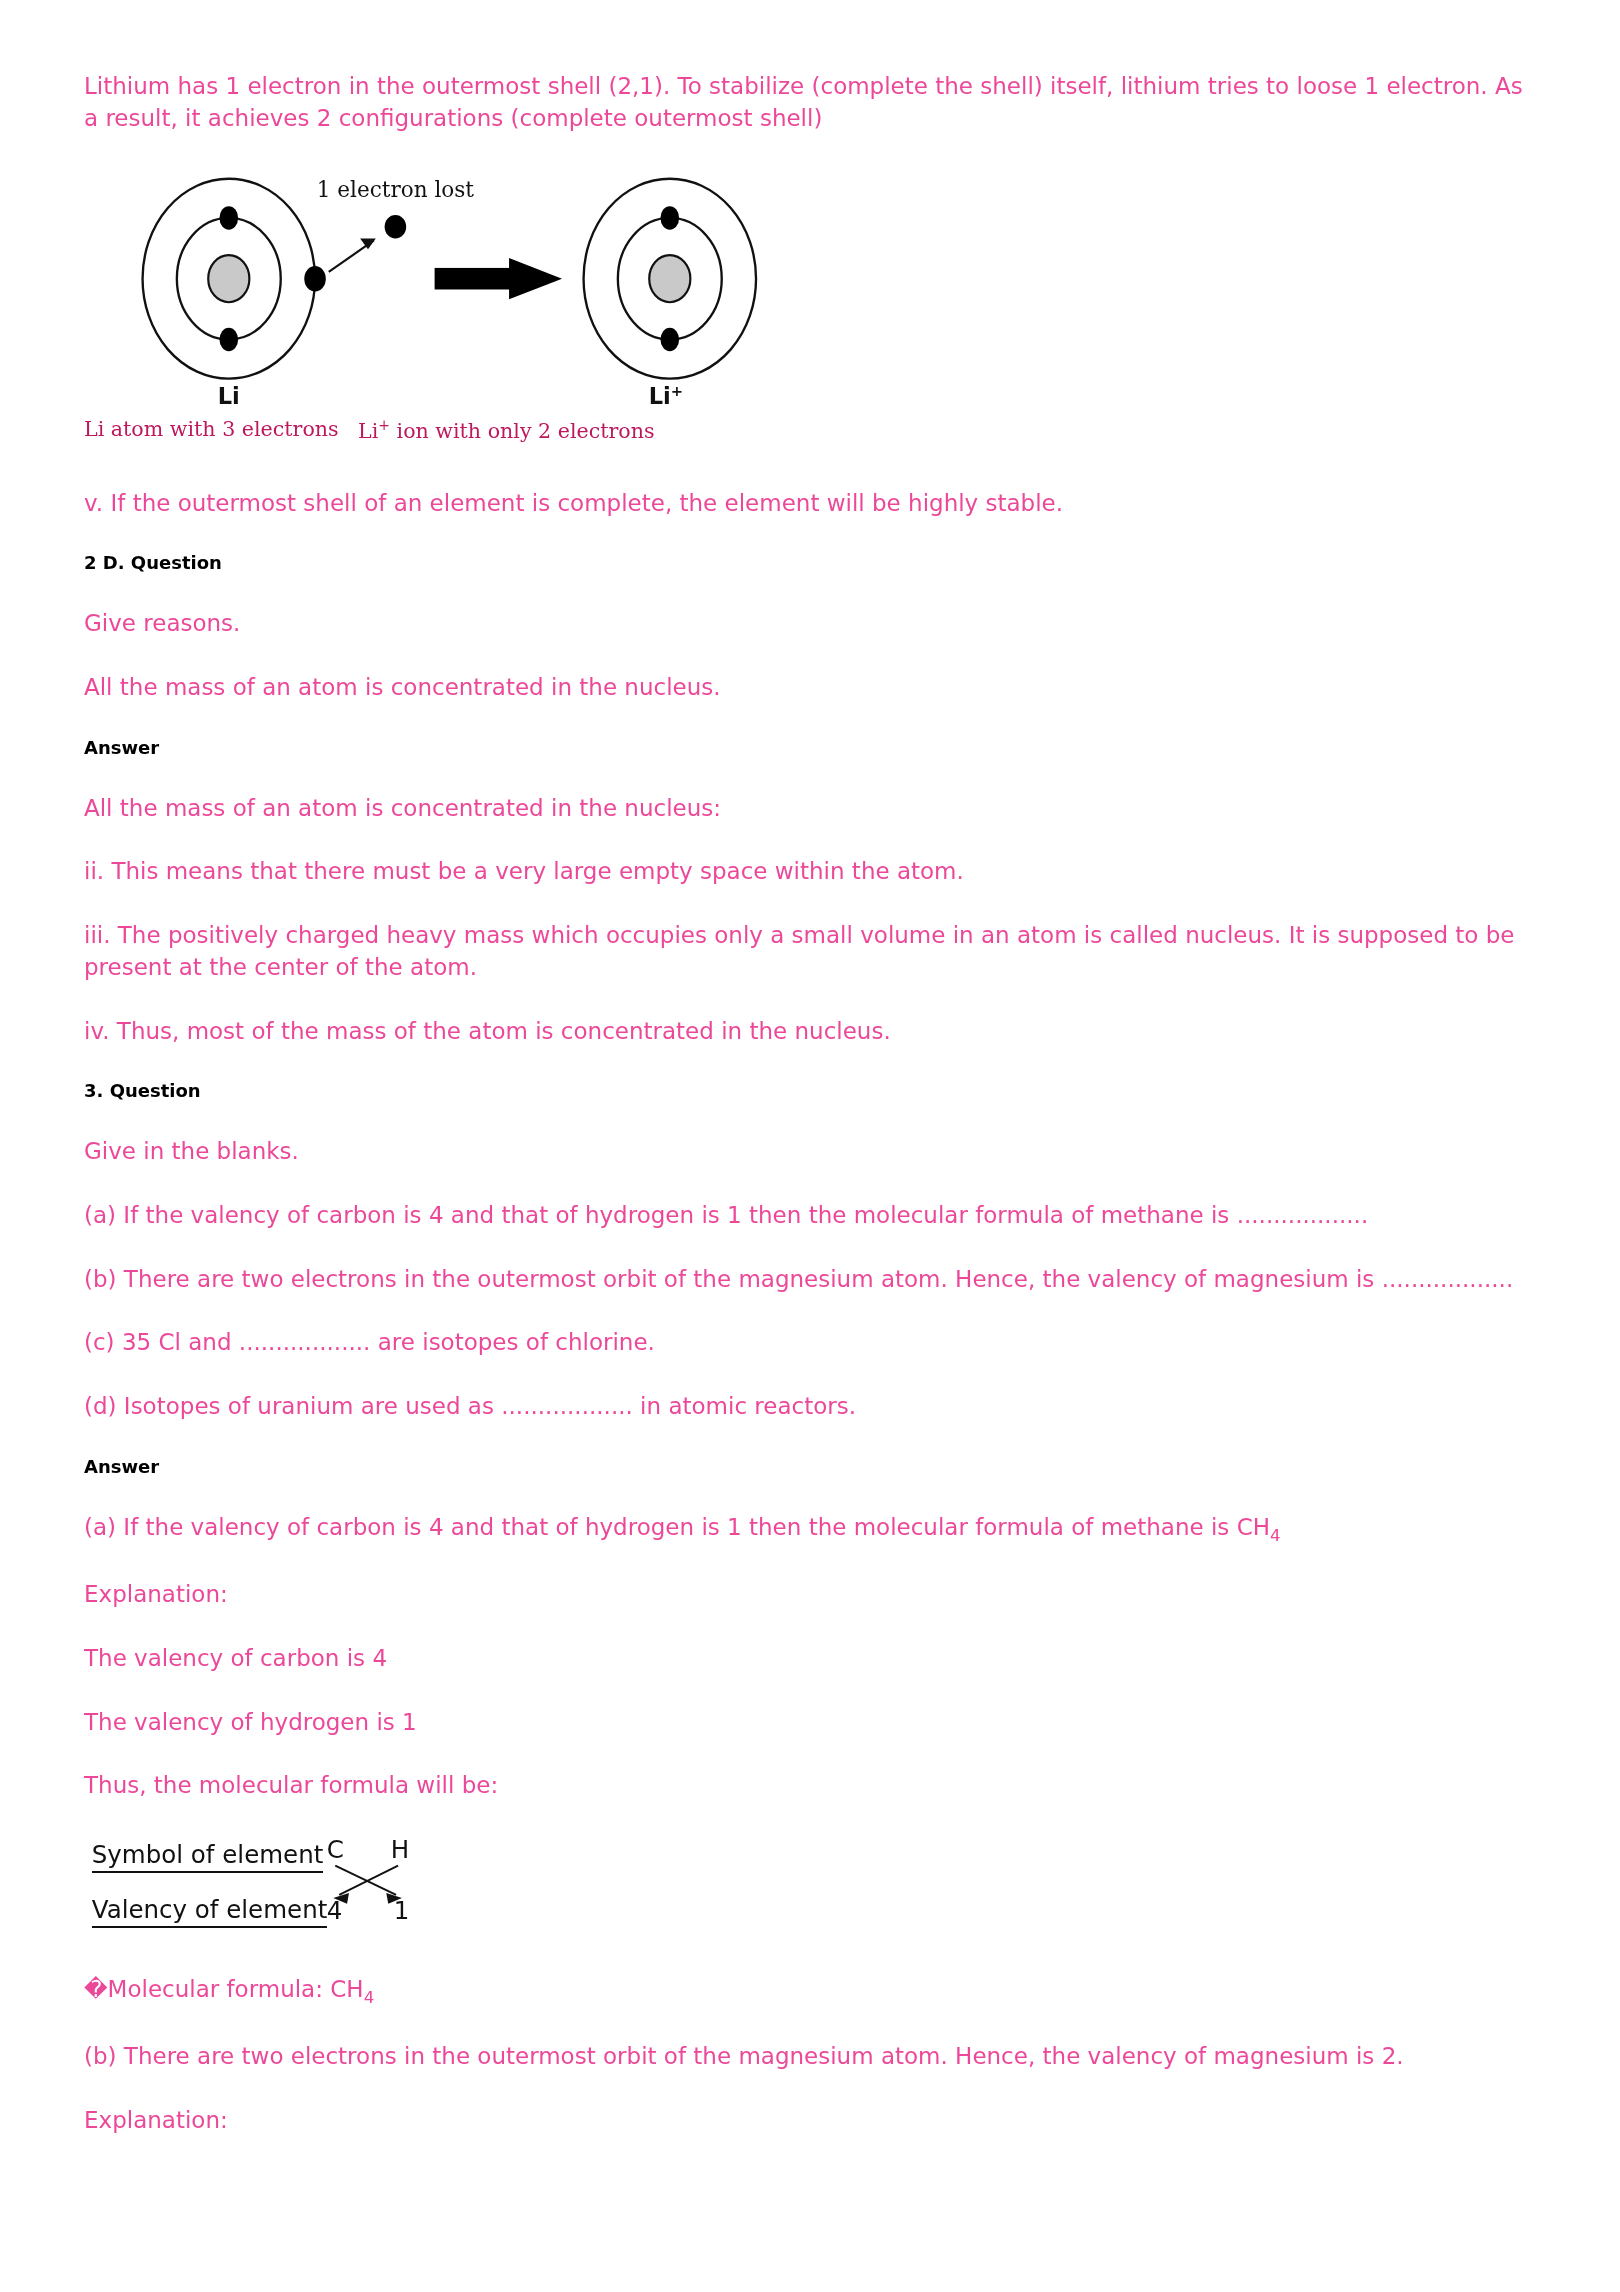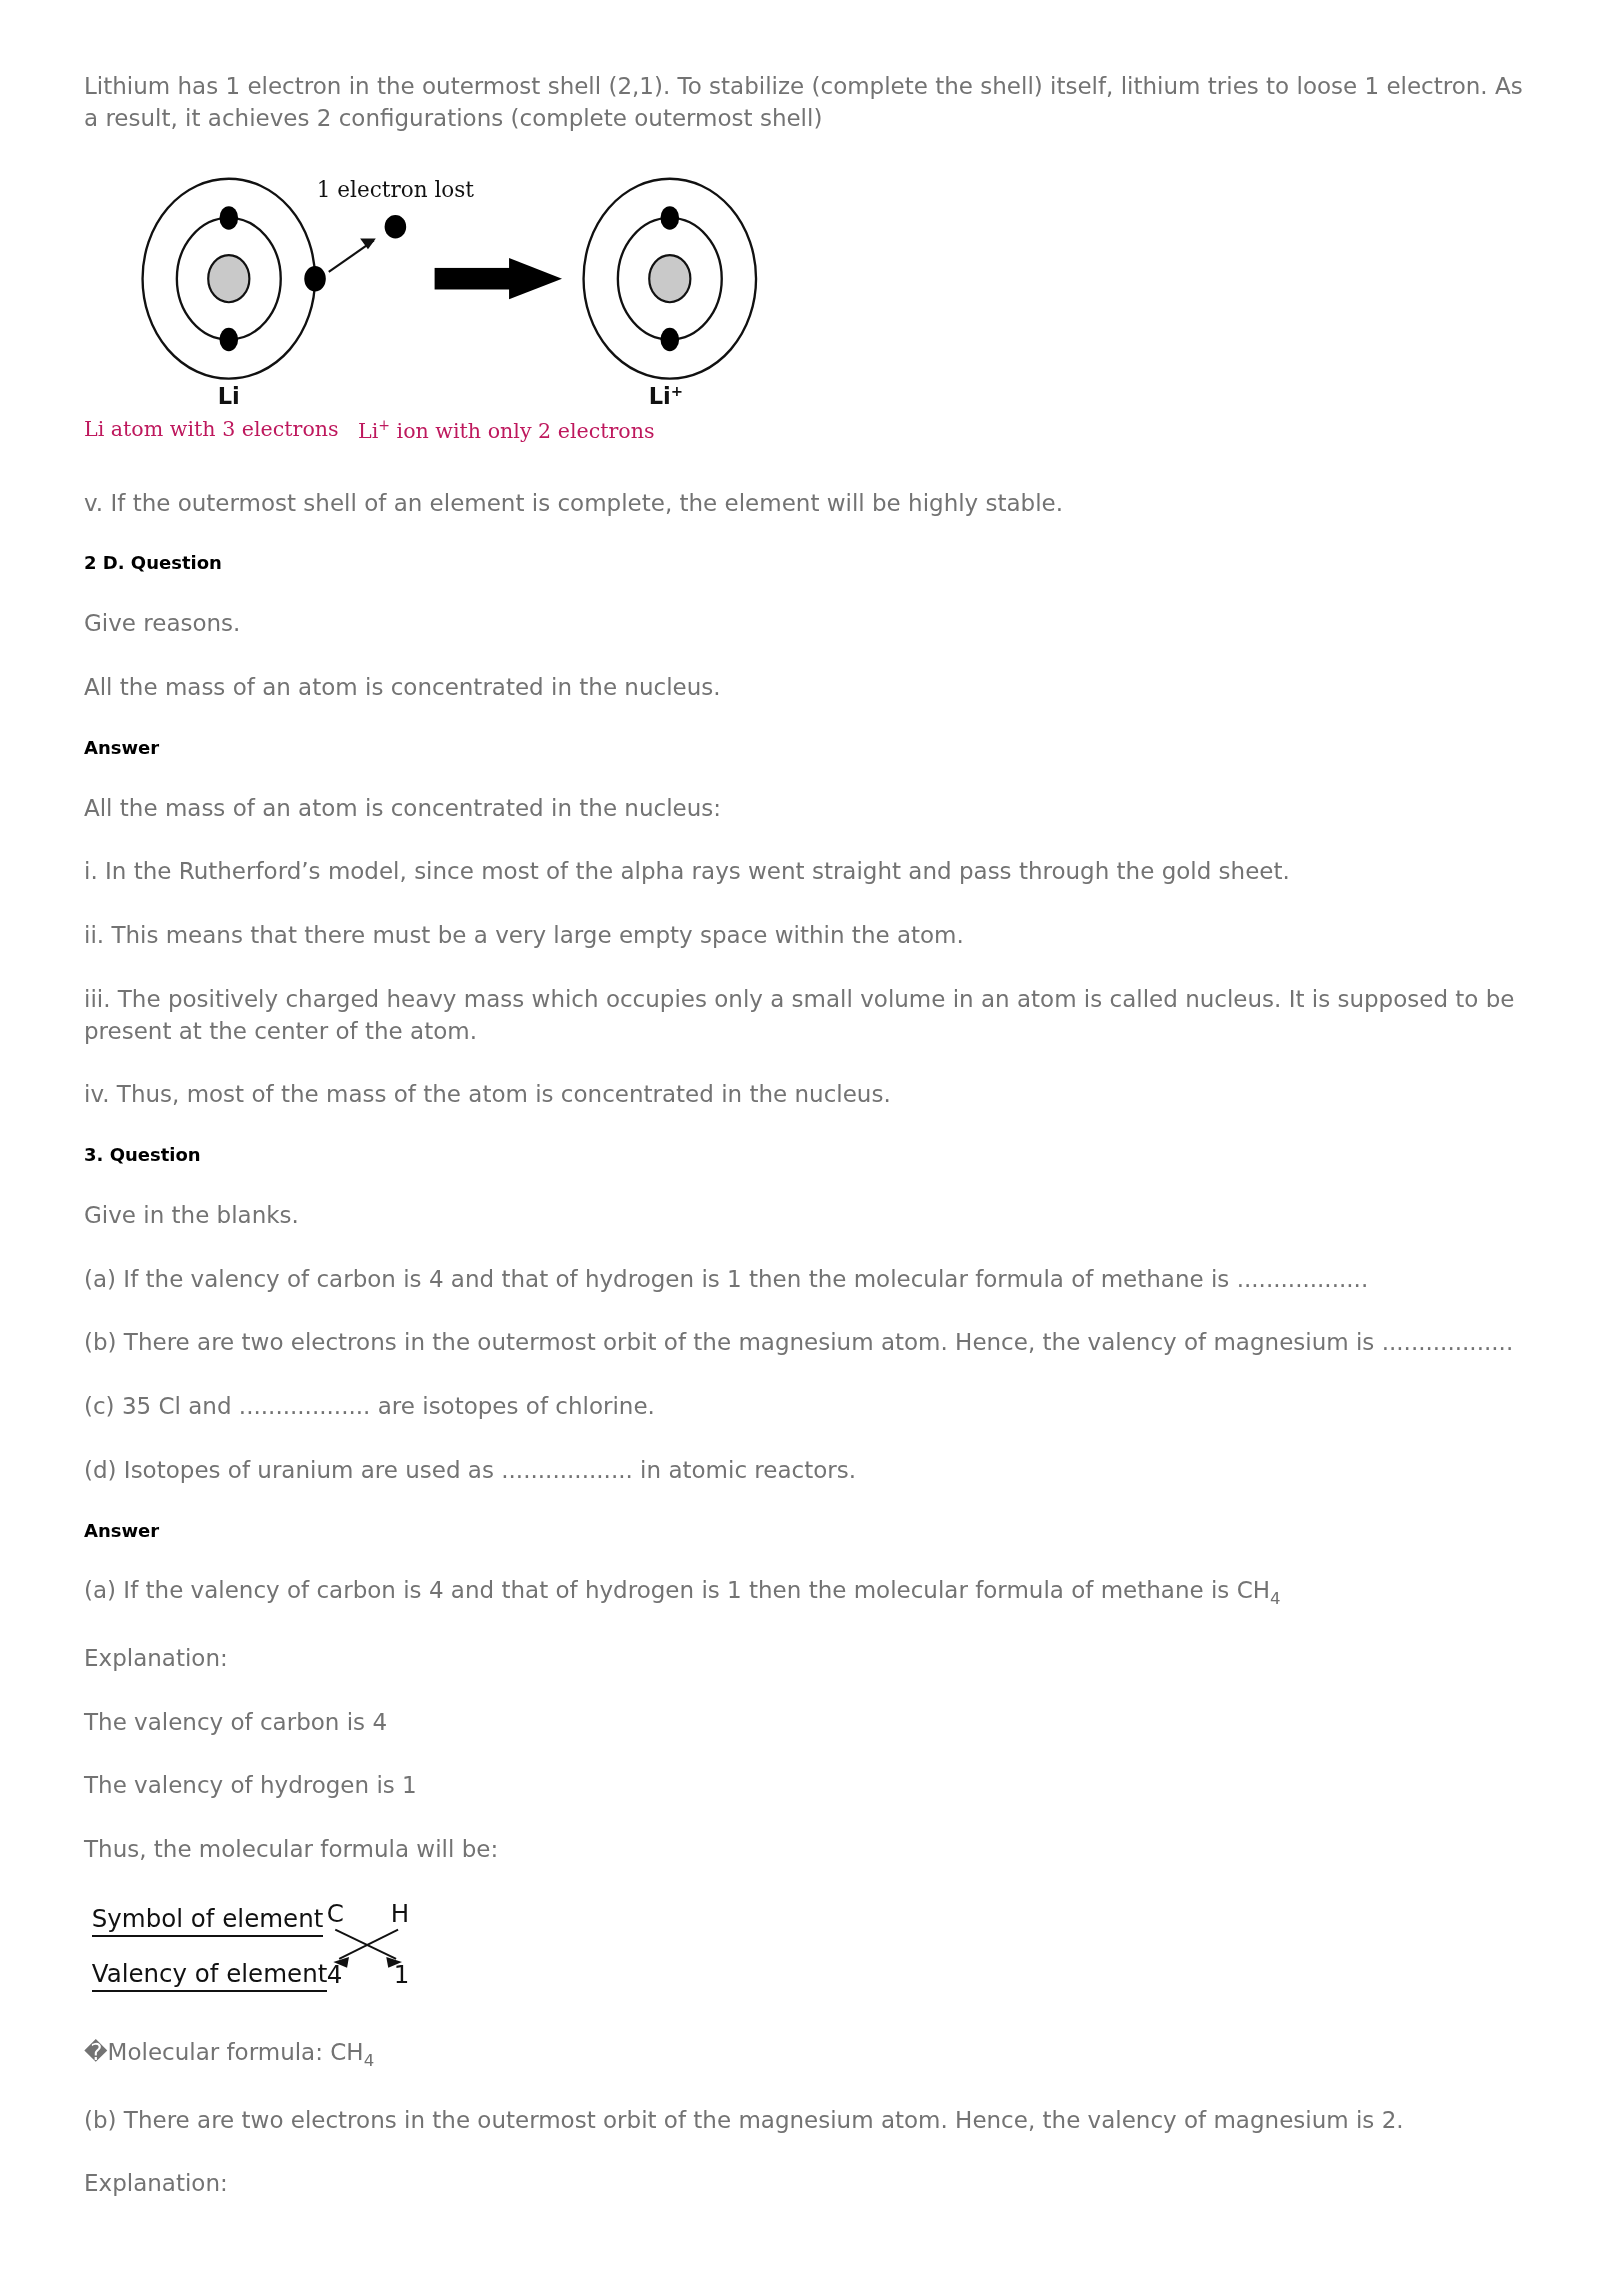--- a/index.html
+++ b/index.html
@@ -20,21 +20,21 @@
     width: 1620px;
     height: 2293px;
     padding: 71px 84px 0 84px;
   }
 
   
   .para {
     font-size: 23px;
     line-height: 1.38;
     margin: 0 0 32px 0;
-    color: #737373;
+    color: #ec4899;
     max-width: 1441px;
   }
   .heading {
     font-size: 18px;
     font-weight: bold;
     line-height: 1.38;
     margin: 0 0 32px 0;
     color: #000;
   }
   .sub { vertical-align: sub; font-size: 0.72em; }
@@ -145,21 +145,20 @@
   </div>
 
   <p class="para" style="margin-top:27.4px;">v. If the outermost shell of an element is complete, the element will be highly stable.</p>
 
   <h3 class="heading">2 D. Question</h3>
   <p class="para">Give reasons.</p>
   <p class="para">All the mass of an atom is concentrated in the nucleus.</p>
 
   <h3 class="heading">Answer</h3>
   <p class="para">All the mass of an atom is concentrated in the nucleus:</p>
-  <p class="para">i. In the Rutherford’s model, since most of the alpha rays went straight and pass through the gold sheet.</p>
   <p class="para">ii. This means that there must be a very large empty space within the atom.</p>
   <p class="para">iii. The positively charged heavy mass which occupies only a small volume in an atom is called nucleus. It is supposed to be present at the center of the atom.</p>
   <p class="para">iv. Thus, most of the mass of the atom is concentrated in the nucleus.</p>
 
   <h3 class="heading">3. Question</h3>
   <p class="para">Give in the blanks.</p>
   <p class="para">(a) If the valency of carbon is 4 and that of hydrogen is 1 then the molecular formula of methane is ..................</p>
   <p class="para">(b) There are two electrons in the outermost orbit of the magnesium atom. Hence, the valency of magnesium is ..................</p>
   <p class="para">(c) 35 Cl and .................. are isotopes of chlorine.</p>
   <p class="para">(d) Isotopes of uranium are used as .................. in atomic reactors.</p>

